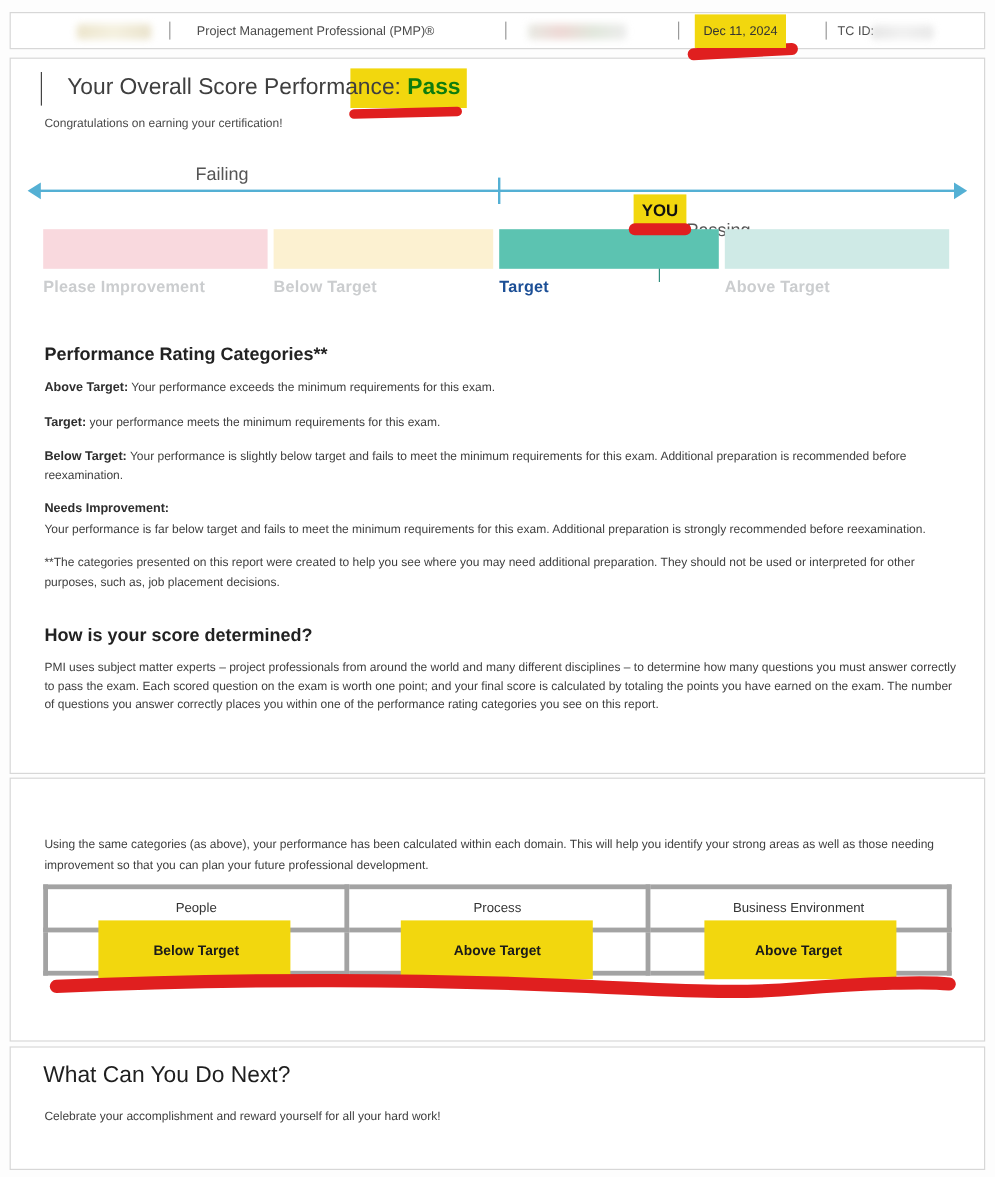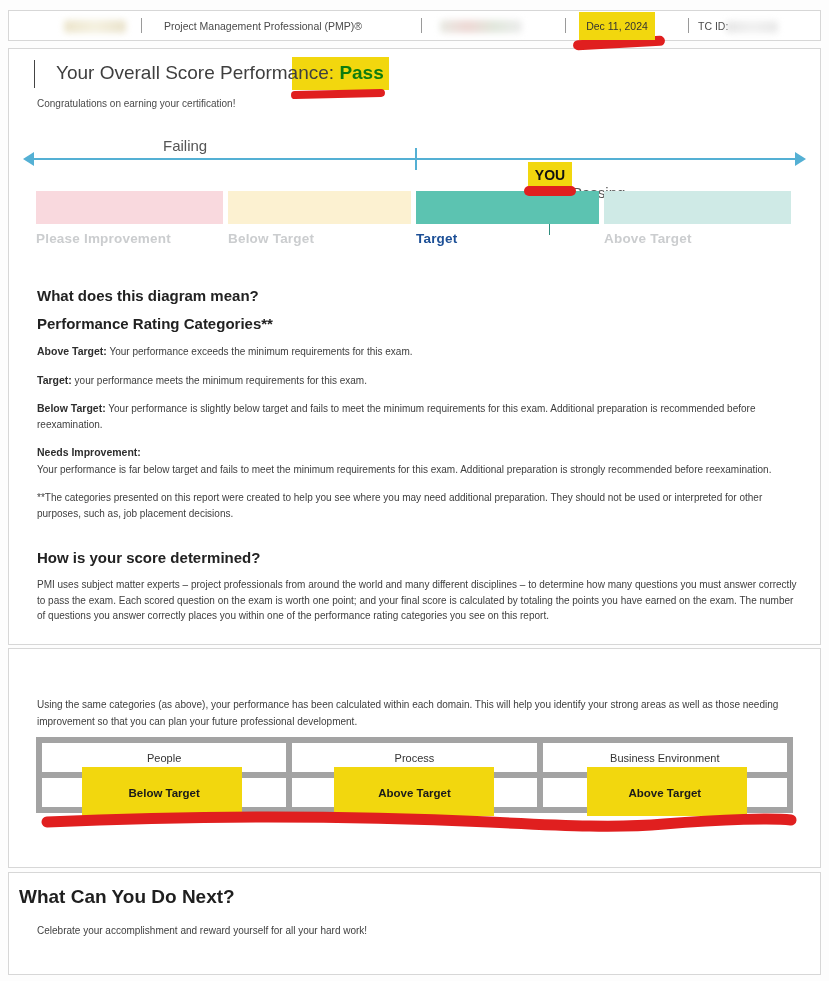--- a/index.html
+++ b/index.html
@@ -88,32 +88,32 @@
   .footnote { margin-top:3px; margin-bottom:16px; line-height:1.6; }
   .score-p { line-height:1.85; }
   .mt { margin-top:28px; }
 
   
   .domain-h { position:absolute; left:27px; top:10px; font-size:19px; font-weight:700; color:#1f1f1f; }
   .domain-p { position:absolute; left:28px; top:47px; width:772px; font-size:10px;
               color:#3e3e3e; line-height:1.7; }
   .table-wrap { position:absolute; left:27px; top:88px; width:757px; height:76px; }
   .dtable { width:100%; height:100%; border-collapse:collapse; table-layout:fixed; }
-  .dtable td { border:6px solid #a3a3a3; text-align:center; vertical-align:middle; }
+  .dtable td { border:4px solid #a3a3a3; text-align:center; vertical-align:middle; }
   .dtable .hdr td { font-size:11px; font-weight:400; color:#333; }
   .dtable .val td { font-size:11.5px; font-weight:700; color:#1a1a1a; }
   .dtable .val td span { position:relative; z-index:2; }
   .mark { position:absolute; top:30px; width:160px; height:49px; background:#f2d70e; z-index:1; }
   .mark.m0 { left:46px; }
   .mark.m1 { left:298px; }
   .mark.m2 { left:551px; }
   .red-swipe { position:absolute; left:20px; top:158px; z-index:3; }
 
   
-  .next-h { position:absolute; left:10px; top:13px; font-size:19px; font-weight:700; color:#1f1f1f; }
+  .next-h { position:absolute; left:27px; top:13px; font-size:19px; font-weight:400; color:#1f1f1f; }
   .next-p { position:absolute; left:28px; top:52px; font-size:10px; color:#3e3e3e; }
 </style>
 </head>
 <body>
 
 <header class="box topbar">
   <div class="redact name"></div>
   <div class="sep" style="left:132px"></div>
   <div class="hitem" style="left:155px">Project Management Professional (PMP)®</div>
   <div class="sep" style="left:412px"></div>
@@ -149,21 +149,20 @@
     <div class="band b2" style="background-color: rgb(92, 195, 177);"></div>
     <div class="band b3" style="background-color: rgb(207, 234, 230);"></div>
 
     <div class="band-label l0">Please Improvement</div>
     <div class="band-label l1">Below Target</div>
     <div class="band-label l2">Target</div>
     <div class="band-label l3">Above Target</div>
   </div>
 
   <div class="textflow">
-    <h3>What does this diagram mean?</h3>
 
     <h3>Performance Rating Categories**</h3>
     <p class="cat-line"><span class="term">Above Target:</span> <span>Your performance exceeds the minimum requirements for this exam.</span></p>
     <p class="cat-line"><span class="term">Target:</span> <span>your performance meets the minimum requirements for this exam.</span></p>
     <p class="cat-line"><span class="term">Below Target:</span> <span>Your performance is slightly below target and fails to meet the minimum requirements for this exam. Additional preparation is recommended before reexamination.</span></p>
     <p class="ni-term"><span class="term">Needs Improvement:</span></p>
     <p class="p-gap">Your performance is far below target and fails to meet the minimum requirements for this exam. Additional preparation is strongly recommended before reexamination.</p>
     <p class="footnote">**The categories presented on this report were created to help you see where you may need additional preparation. They should not be used or interpreted for other purposes, such as, job placement decisions.</p>
 
     <h3 class="mt">How is your score determined?</h3>

